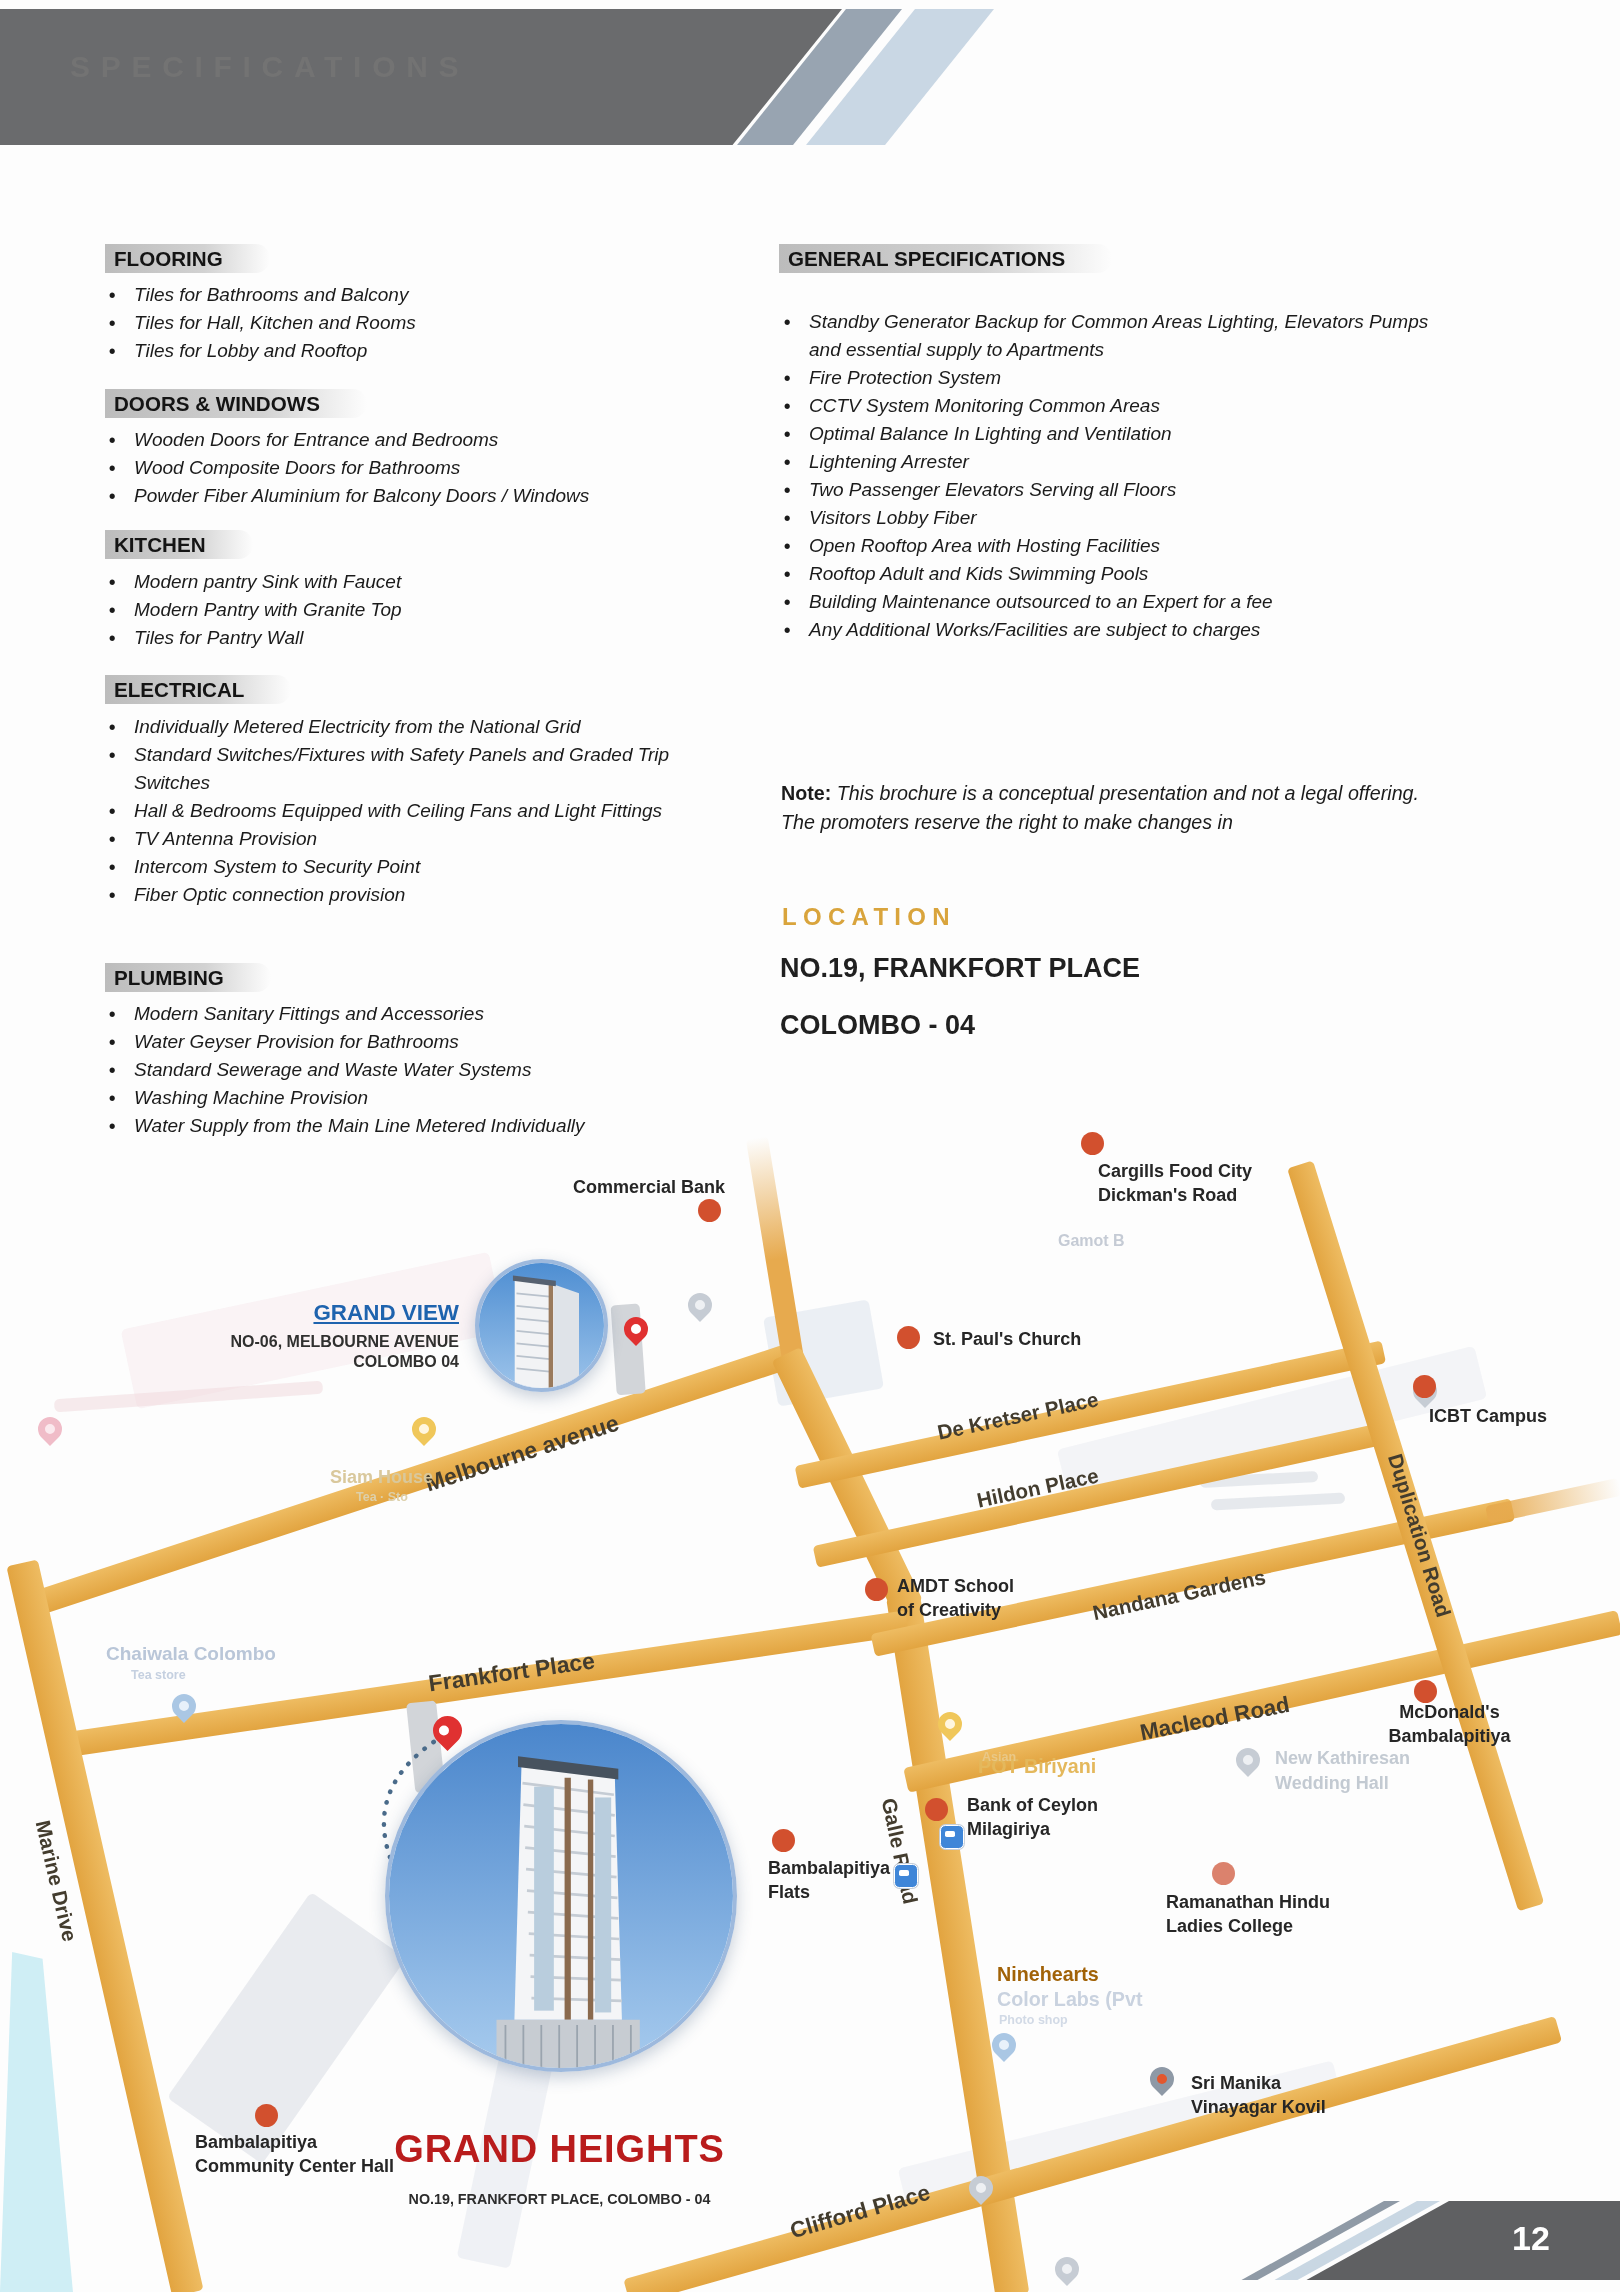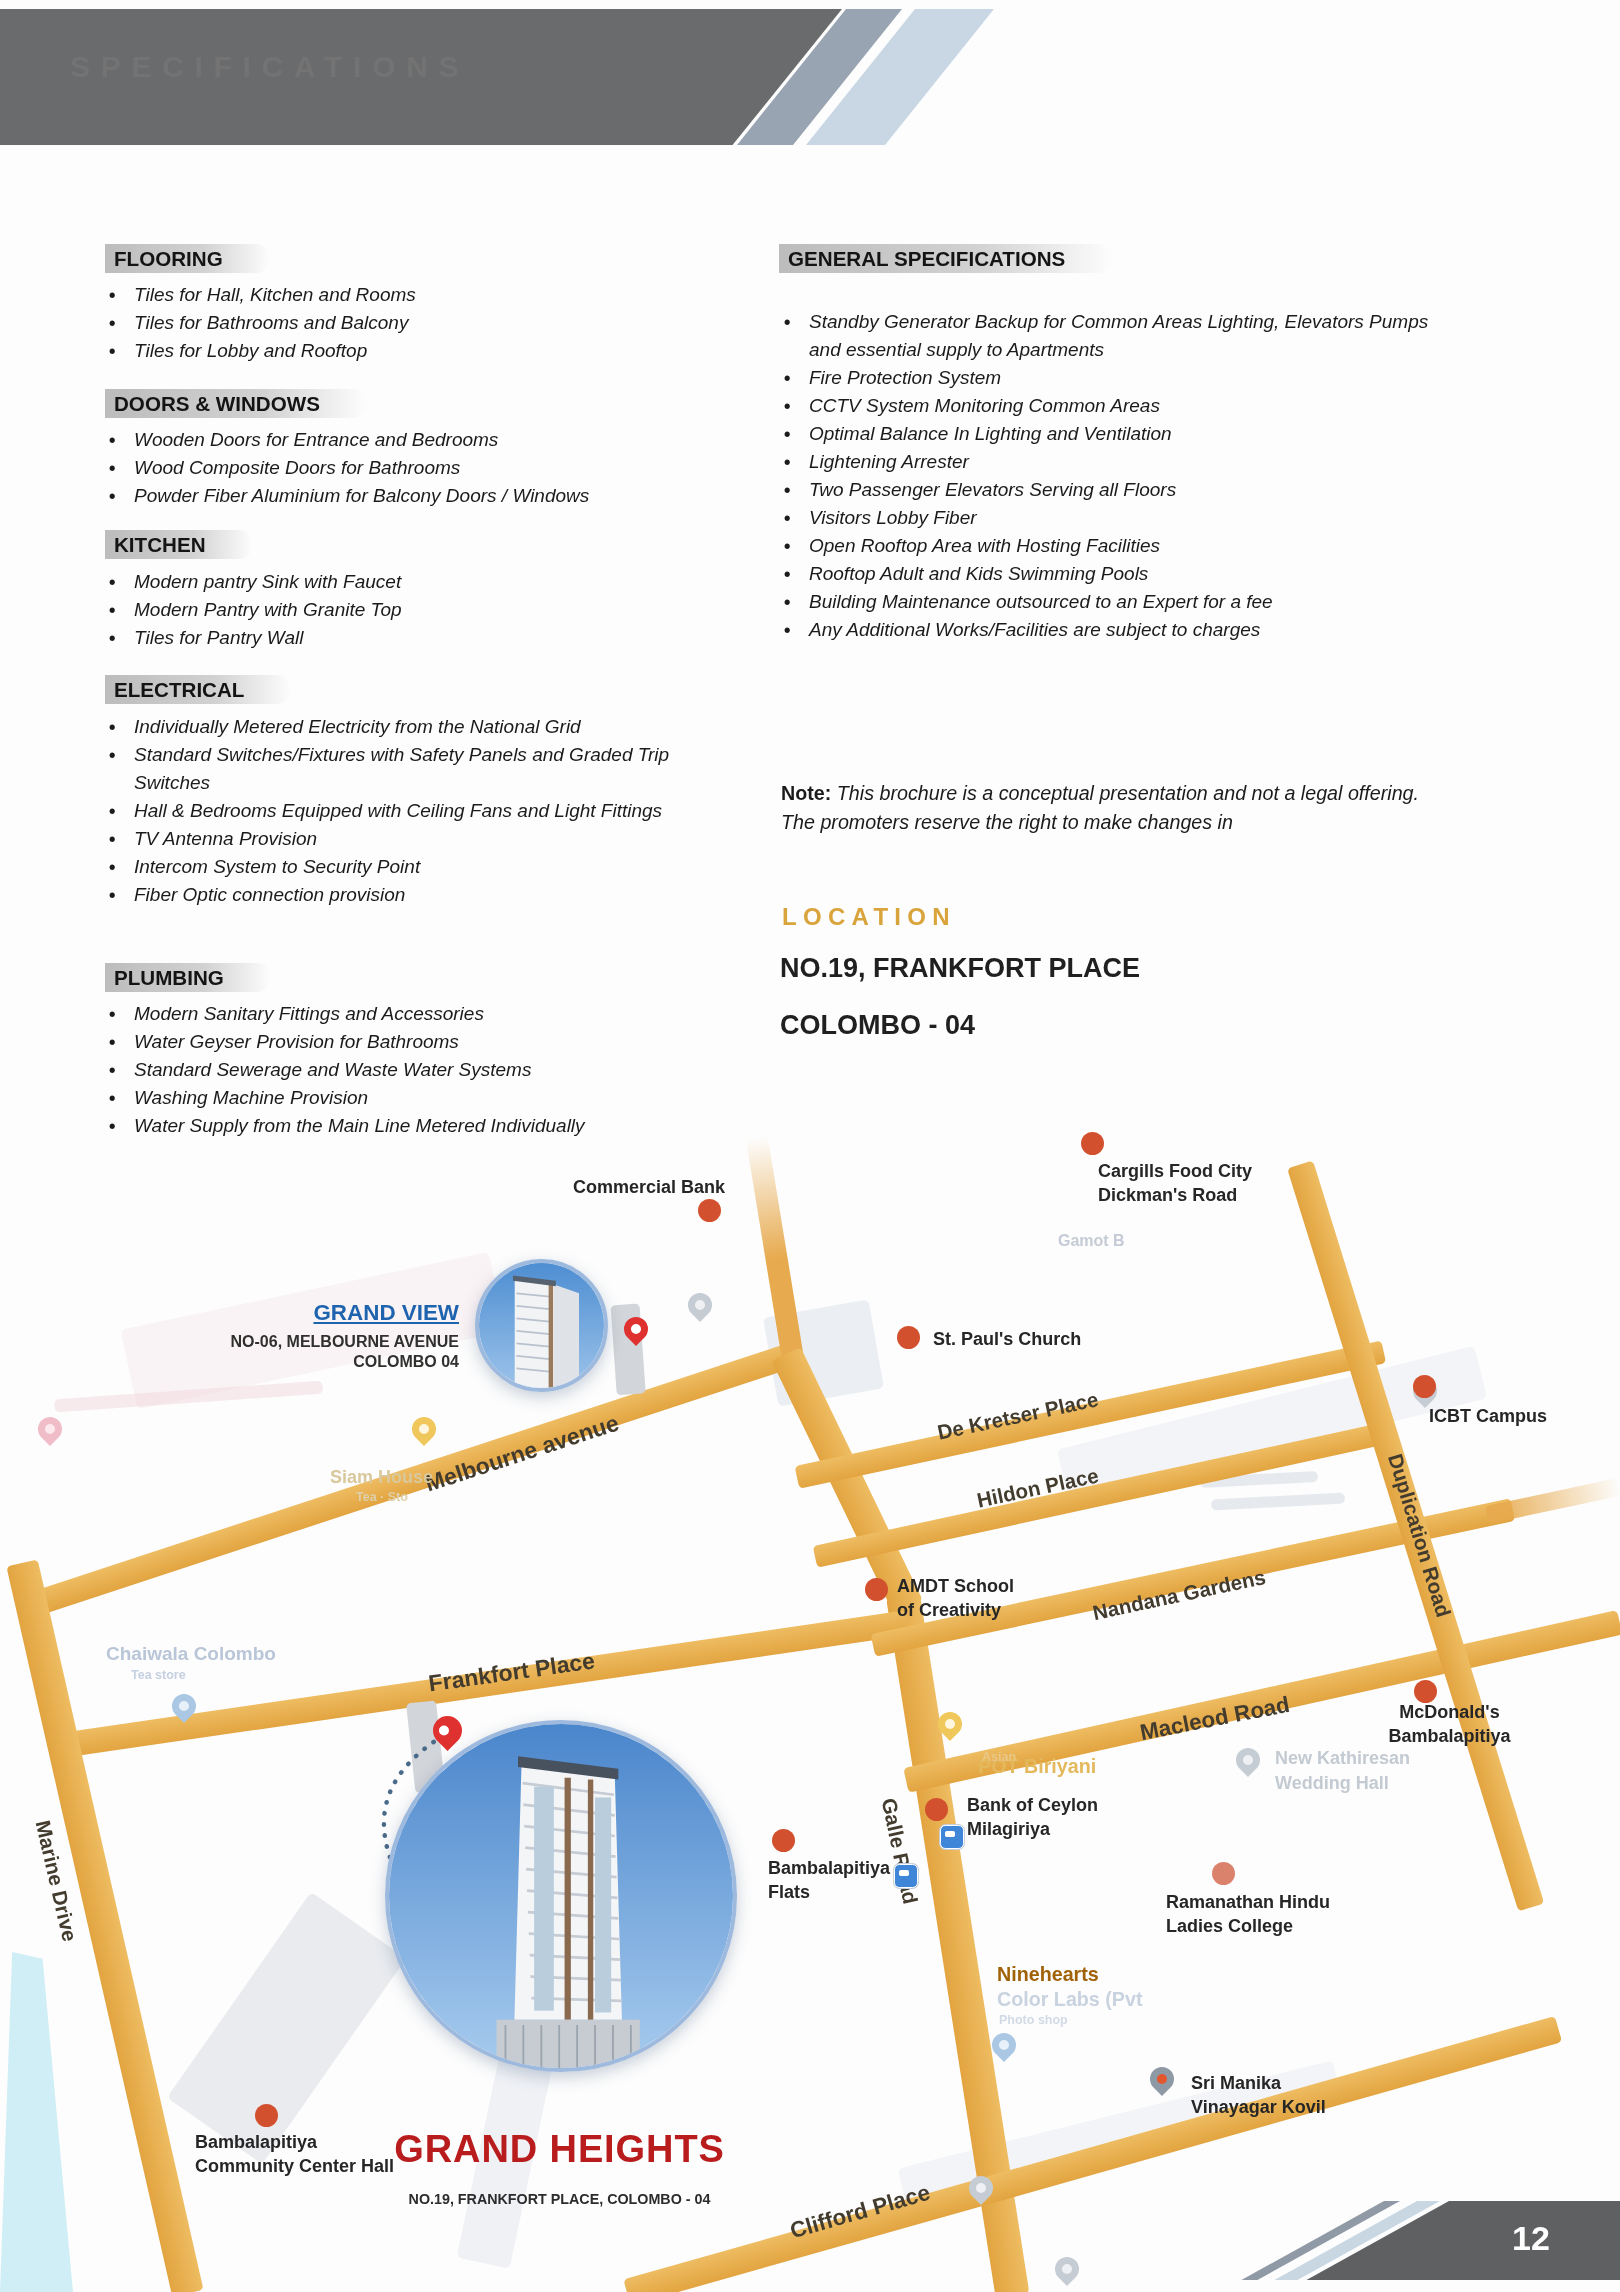--- a/index.html
+++ b/index.html
@@ -66,22 +66,22 @@
 
 <div class="page">
 
   <div class="hdr-banner"></div>
   <div class="hdr-stripe gray"></div>
   <div class="hdr-stripe blue"></div>
   <div class="hdr-title">SPECIFICATIONS</div>
 
   <div class="pill" style="left:105px;top:244px;">FLOORING</div>
   <ul class="spec-list" style="left:107px;top:281px;width:591px;">
+    <li>Tiles for Bathrooms and Balcony</li>
     <li>Tiles for Hall, Kitchen and Rooms</li>
-    <li>Tiles for Bathrooms and Balcony</li>
     <li>Tiles for Lobby and Rooftop</li>
   </ul>
 
   <div class="pill" style="left:105px;top:389px;">DOORS &amp; WINDOWS</div>
   <ul class="spec-list" style="left:107px;top:426px;width:591px;">
     <li>Wooden Doors for Entrance and Bedrooms</li>
     <li>Wood Composite Doors for Bathrooms</li>
     <li>Powder Fiber Aluminium for Balcony Doors / Windows</li>
   </ul>
 

